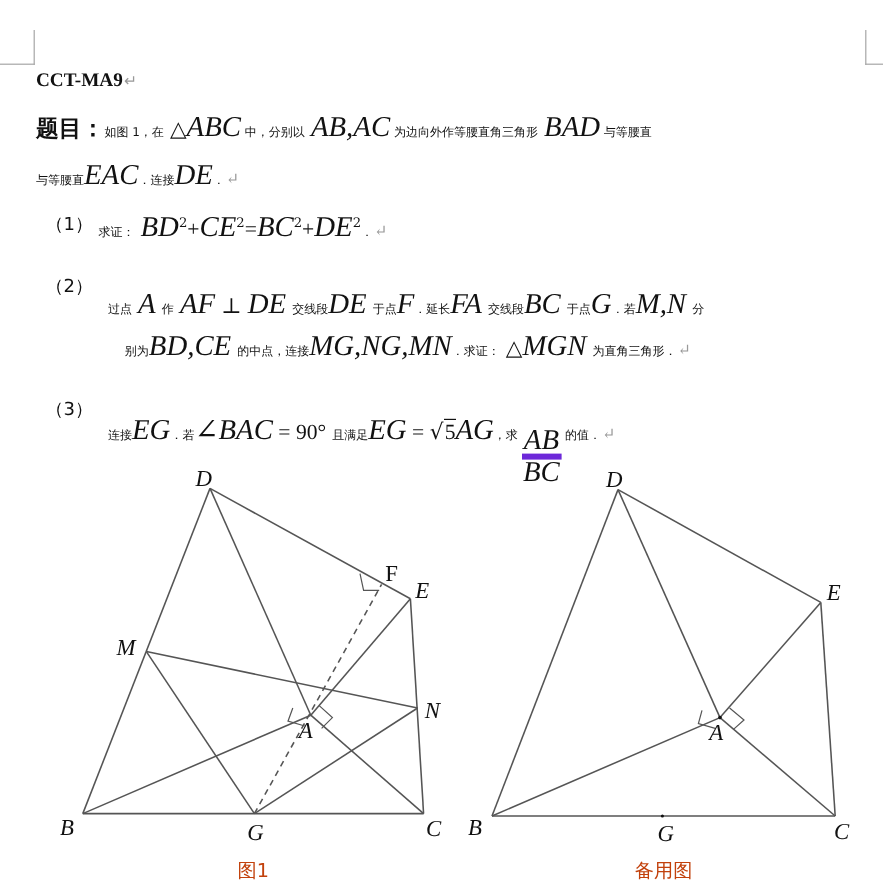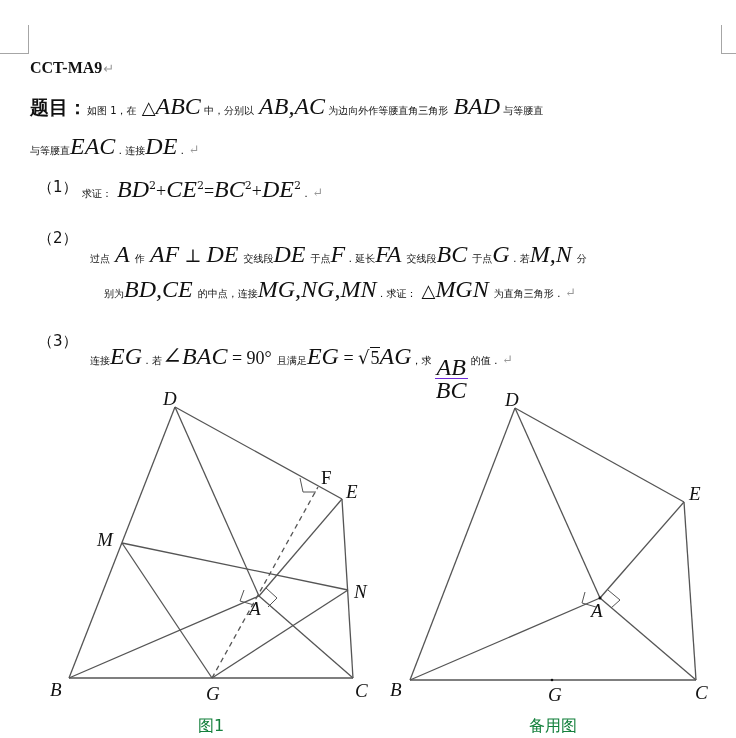--- a/index.html
+++ b/index.html
@@ -11,28 +11,28 @@
   .line { position: absolute; white-space: nowrap; font-size: 16px; line-height: 20px; }
   .code { left: 30px; top: 58px; font-family: Liberation Serif, serif; font-weight: bold; font-size: 16px; }
   .para-mark { color: #999; font-weight: normal; font-size: 13px; margin-left: 1px; }
   .m { font-family: "Liberation Serif", "DejaVu Serif", serif; font-style: italic; font-size: 24px; }
   .mr { font-family: "Liberation Serif", "DejaVu Serif", serif; font-size: 18px; }
   .cn { font-family: "DejaVu Sans", "Liberation Sans", sans-serif; font-size: 10px; }
   .title-label { font-weight: bold; font-size: 19px; font-family: "DejaVu Serif", serif; }
   .num { position: absolute; font-family: "DejaVu Sans", sans-serif; font-size: 15px; left: 38px; }
   sup { font-size: 11px; vertical-align: 8px; font-style: normal; }
   .frac { display: inline-block; vertical-align: middle; text-align: center; margin: 0 3px; }
-  .frac .top { display: block; border-bottom: 1px solid #6d28d9; padding: 0 2px; line-height: 22px; margin-top: 38px; }
+  .frac .top { display: block; border-bottom: 5px solid #6d28d9; padding: 0 2px; line-height: 22px; margin-top: 38px; }
   .frac .bot { display: block; line-height: 22px; }
   .sqrt { font-family: "DejaVu Serif", serif; font-size: 18px; }
   .sqrt-body { border-top: 1px solid #111; padding-left: 1px; }
   .fig { position: absolute; }
   .fig svg text { font-family: "Liberation Serif", "DejaVu Serif", serif; font-style: italic; font-size: 19px; fill: #111; }
   .fig svg text.upright { font-style: normal; }
-  .caption { position: absolute; font-family: "DejaVu Sans", sans-serif; font-size: 16px; color: #15803d; }
+  .caption { position: absolute; font-family: "DejaVu Sans", sans-serif; font-size: 16px; color: #c2410c; }
 </style>
 </head>
 <body>
 
 <div class="corner tl"></div>
 <div class="corner tr"></div>
 
 <div class="line code">
   <span>CCT-MA9</span><span class="para-mark">↵</span>
 </div>

